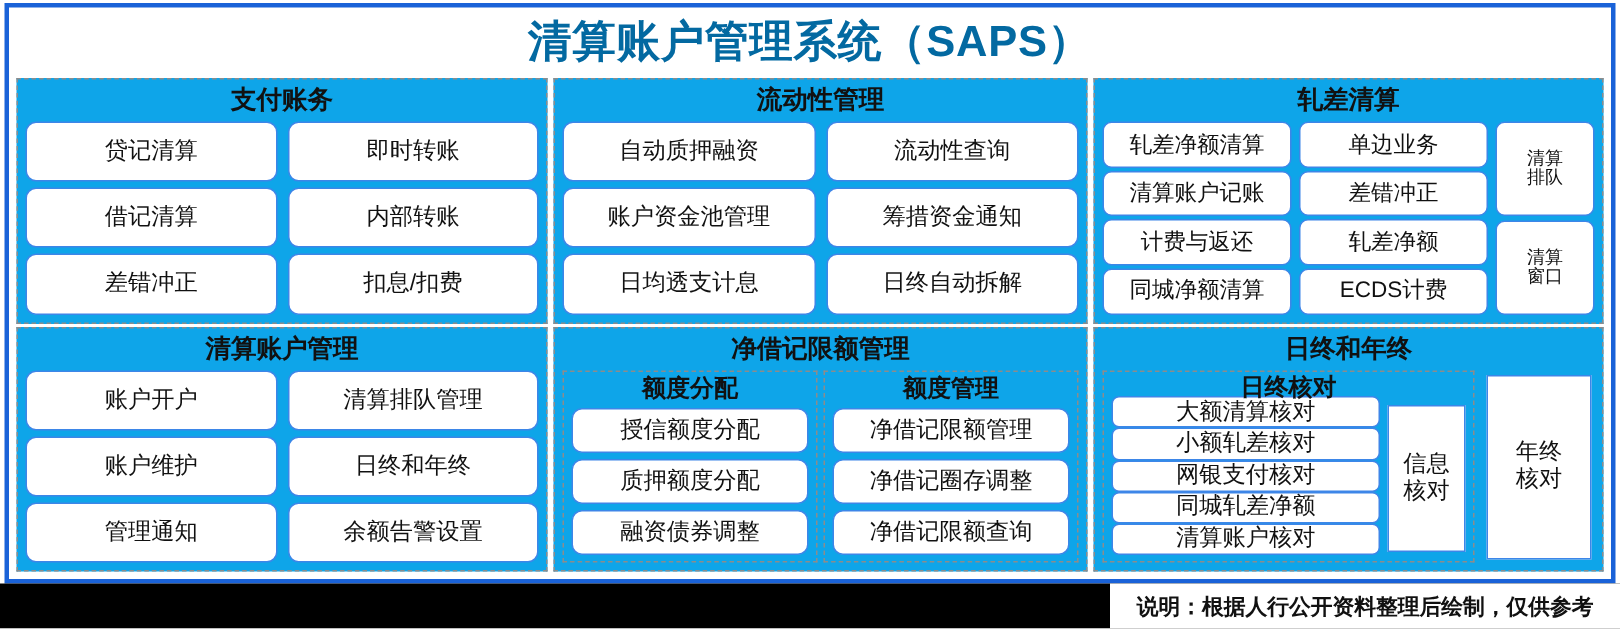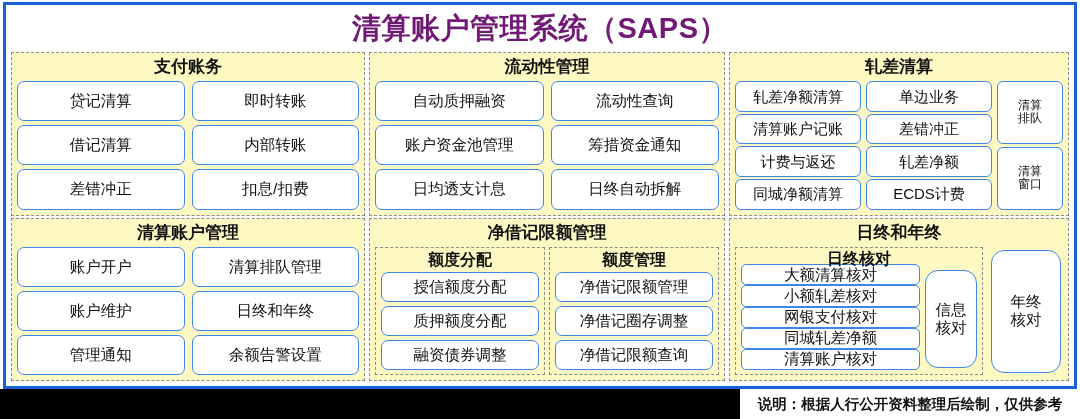--- a/index.html
+++ b/index.html
@@ -21,37 +21,37 @@
     background: #fff;
     display: flex; flex-direction: column;
   }
 
   .title-bar {
     height: 47px;
     display: flex; align-items: center; justify-content: center;
     flex: 0 0 auto;
   }
   .title-text {
-    font-size: 29px; font-weight: bold; color: #701a75;
+    font-size: 29px; font-weight: bold; color: #0369a1;
     letter-spacing: 0.5px; line-height: 1;
   }
 
   .grid {
     flex: 1 1 auto;
     display: grid;
     grid-template-columns: 354px 356px 1fr;
     grid-template-rows: 1fr 1fr;
     gap: 2px 4px;
     padding: 0 5px 5px 5px;
   }
 
   
   .panel {
     border: 1.6px dashed #8c8c8c;
-    background: #fef9c3;
+    background: #0ea5e9;
     padding: 3px 5px 5px 5px;
     display: flex; flex-direction: column;
     min-height: 0; min-width: 0;
   }
   .panel-title {
     text-align: center;
     font-size: 17px; font-weight: bold; color: #111;
     line-height: 1.3;
     margin-bottom: 3px;
     flex: 0 0 auto;
@@ -175,21 +175,21 @@
     font-size: 15.5px;
     border-radius: 5px;
     line-height: 0.9;
     overflow: visible;
   }
   .info-box .box, .box.tallbox {
     flex-direction: column;
     white-space: normal;
     line-height: 1.15;
     font-size: 15.5px;
-    border-radius: 13px;
+    border-radius: 0;
   }
   .info-box {
     display: flex; align-items: stretch;
     padding: 6px 0 2px 0;
   }
   .info-box .box { width: 100%; }
   .yearend-box {
     display: flex; align-items: stretch;
     padding: 3px 2px 2px 2px;
   }

